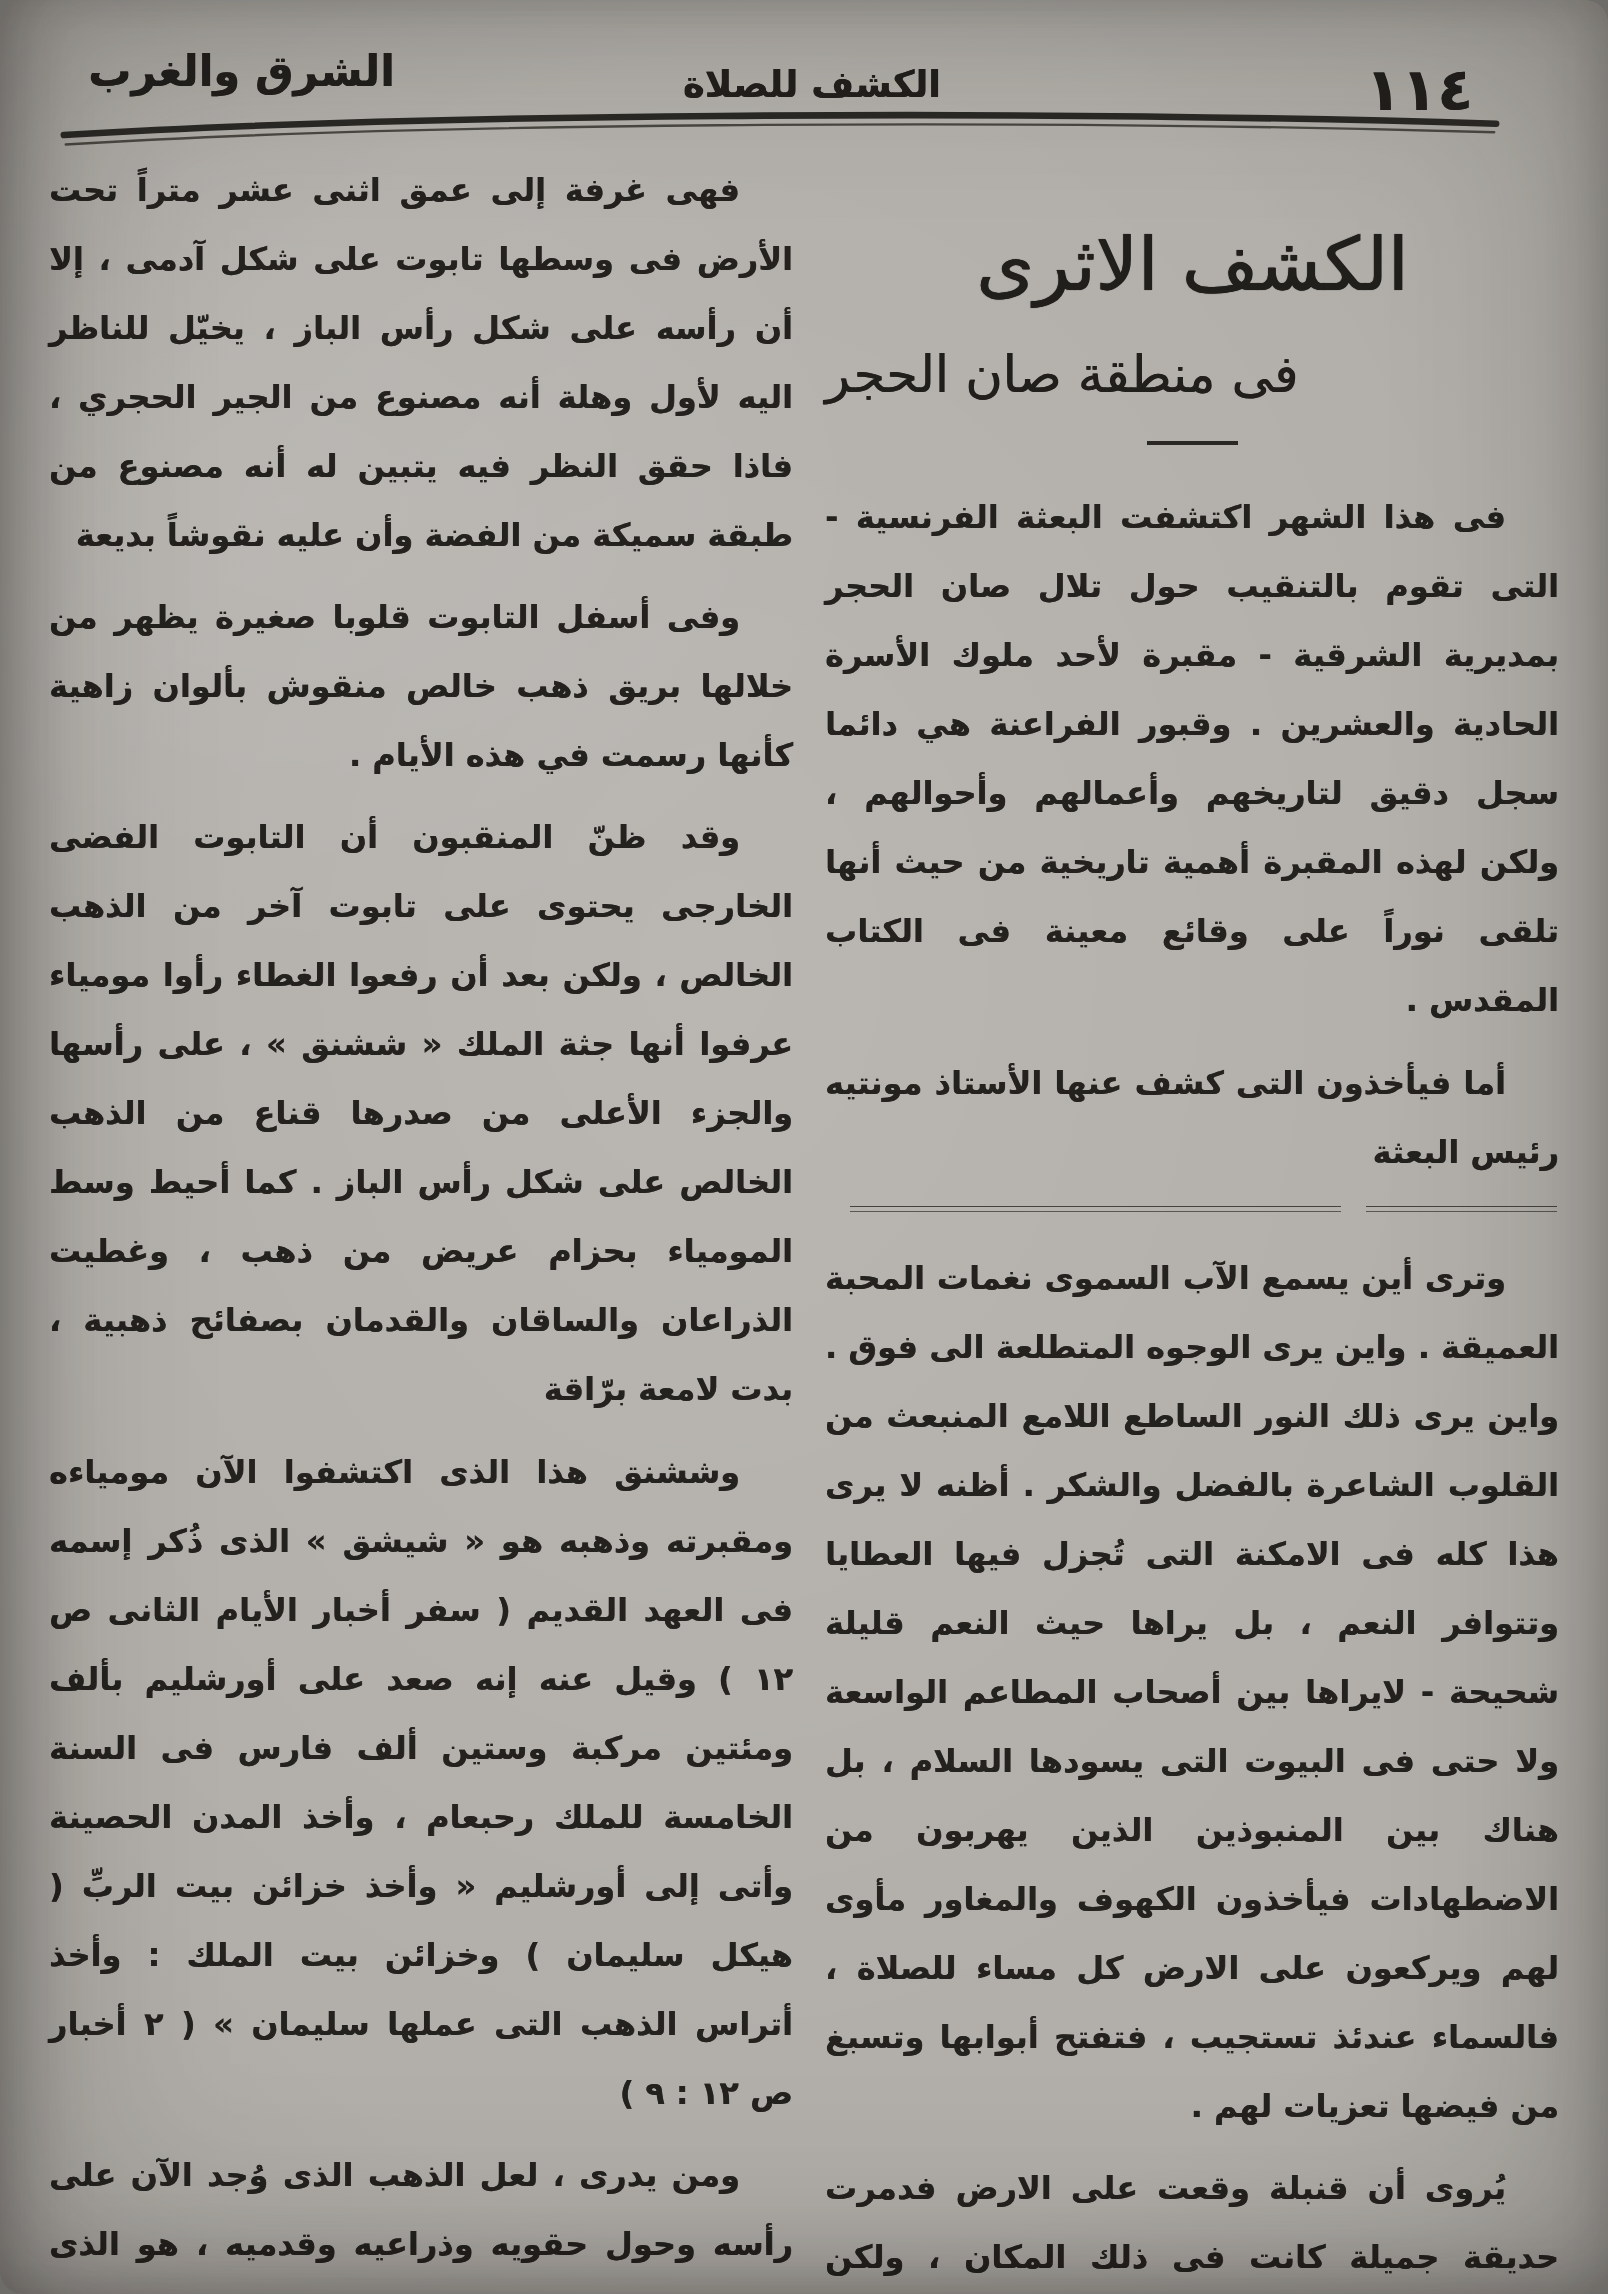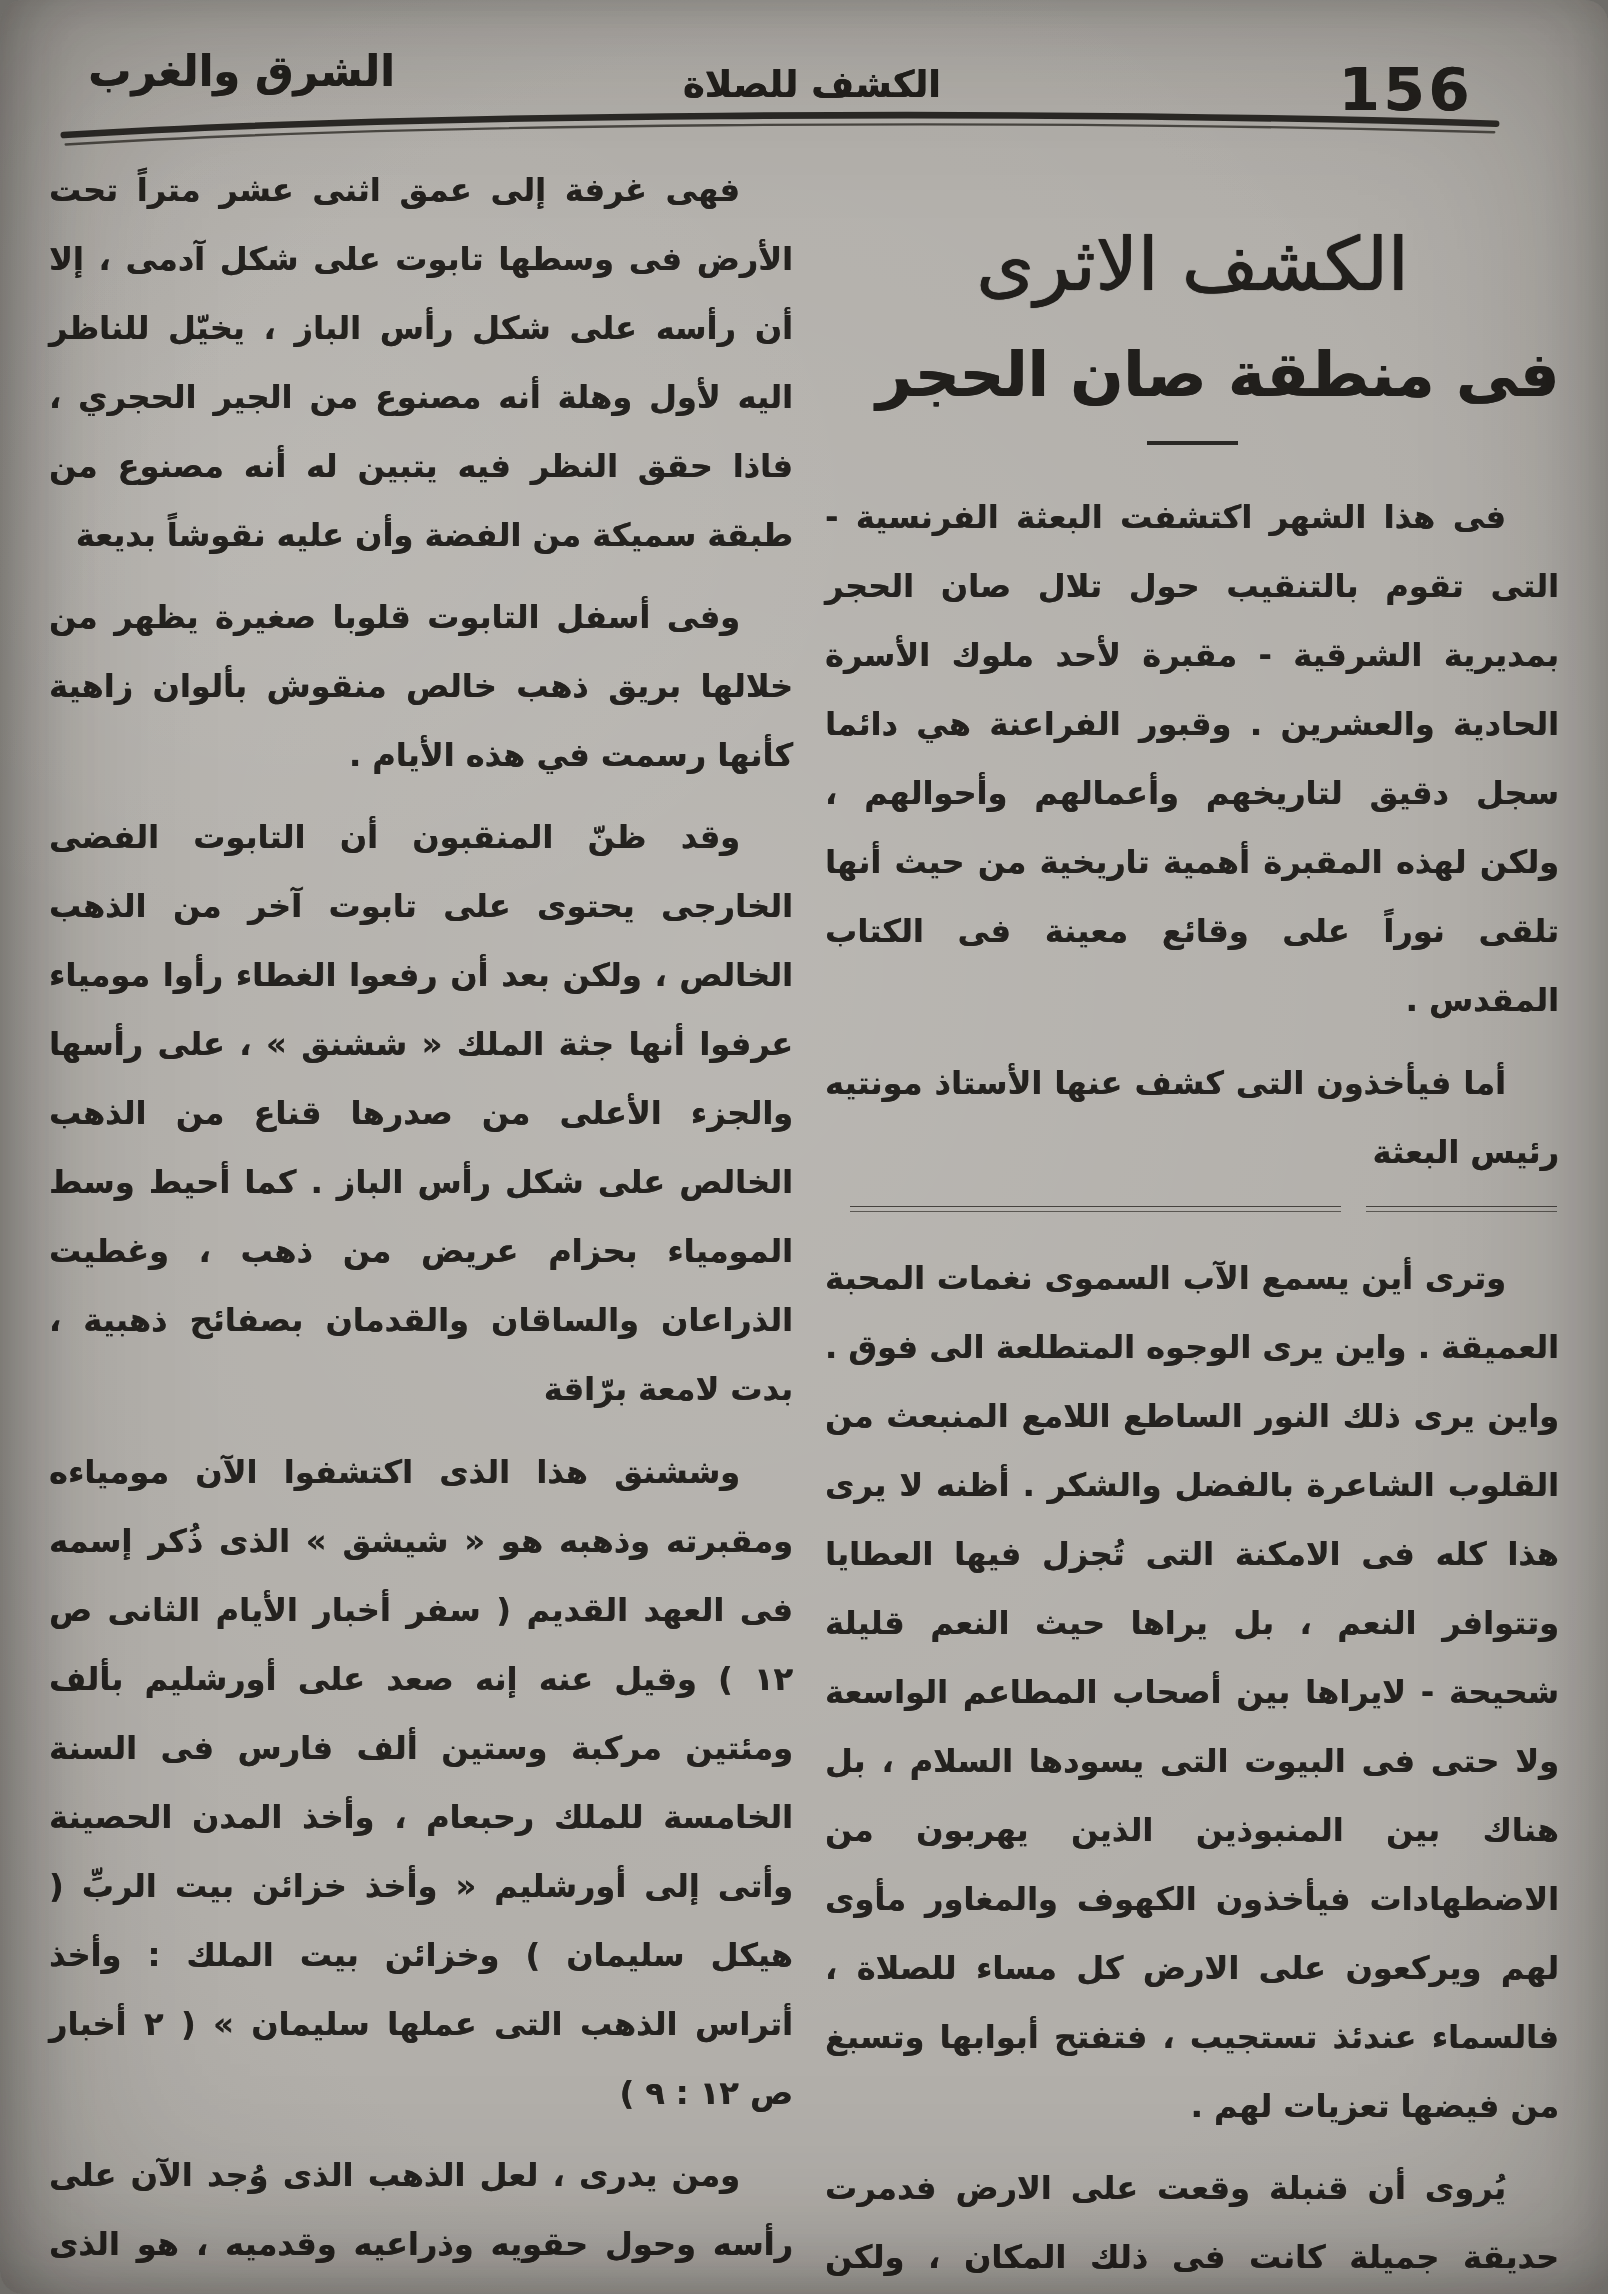--- a/index.html
+++ b/index.html
@@ -70,22 +70,22 @@
 
   
   .art-title{
     margin:61px 0 0 0;
     font-size:74px;line-height:95px;
     font-weight:normal;text-align:center;
     text-shadow:1.1px 0 currentColor, 0 0 1px currentColor;
   }
   .art-sub1{
     margin:17px 0 0 0;
-    font-size:62px;line-height:91px;
-    font-weight:bold;text-align:right;
+    font-size:51px;line-height:91px;
+    font-weight:normal;text-align:left;
     text-shadow:0.8px 0 currentColor;
   }
   .art-sub2{
     margin:1.9px 0 0 0;
     font-size:37px;line-height:61px;
     font-weight:bold;text-align:center;
     text-shadow:0.5px 0 currentColor;
   }
   .title-rule{
     width:91px;height:4.8px;background:#2a2825;
@@ -106,21 +106,21 @@
   .sep .seg-b{flex:1;}
 </style>
 </head>
 <body>
 
 <div class="page">
 
   <header class="hdr">
     <span class="journal">الشرق والغرب</span>
     <span class="section">الكشف للصلاة</span>
-    <span class="pagenum">156</span>
+    <span class="pagenum">١١٤</span>
     <svg class="hdr-rule" viewBox="0 0 1691 52" xmlns="http://www.w3.org/2000/svg">
       <path d="M 60 34 C 420 12 1050 6 1580 22" fill="none" stroke="#2b2926" stroke-width="7" stroke-linecap="round"></path>
       <path d="M 62 44 C 420 22 1050 16 1578 31" fill="none" stroke="#4a4742" stroke-width="2.5" stroke-linecap="round"></path>
     </svg>
   </header>
 
   <main class="columns">
 
     <section class="col col-right">
       <h1 class="art-title">الكشف الاثرى</h1>

